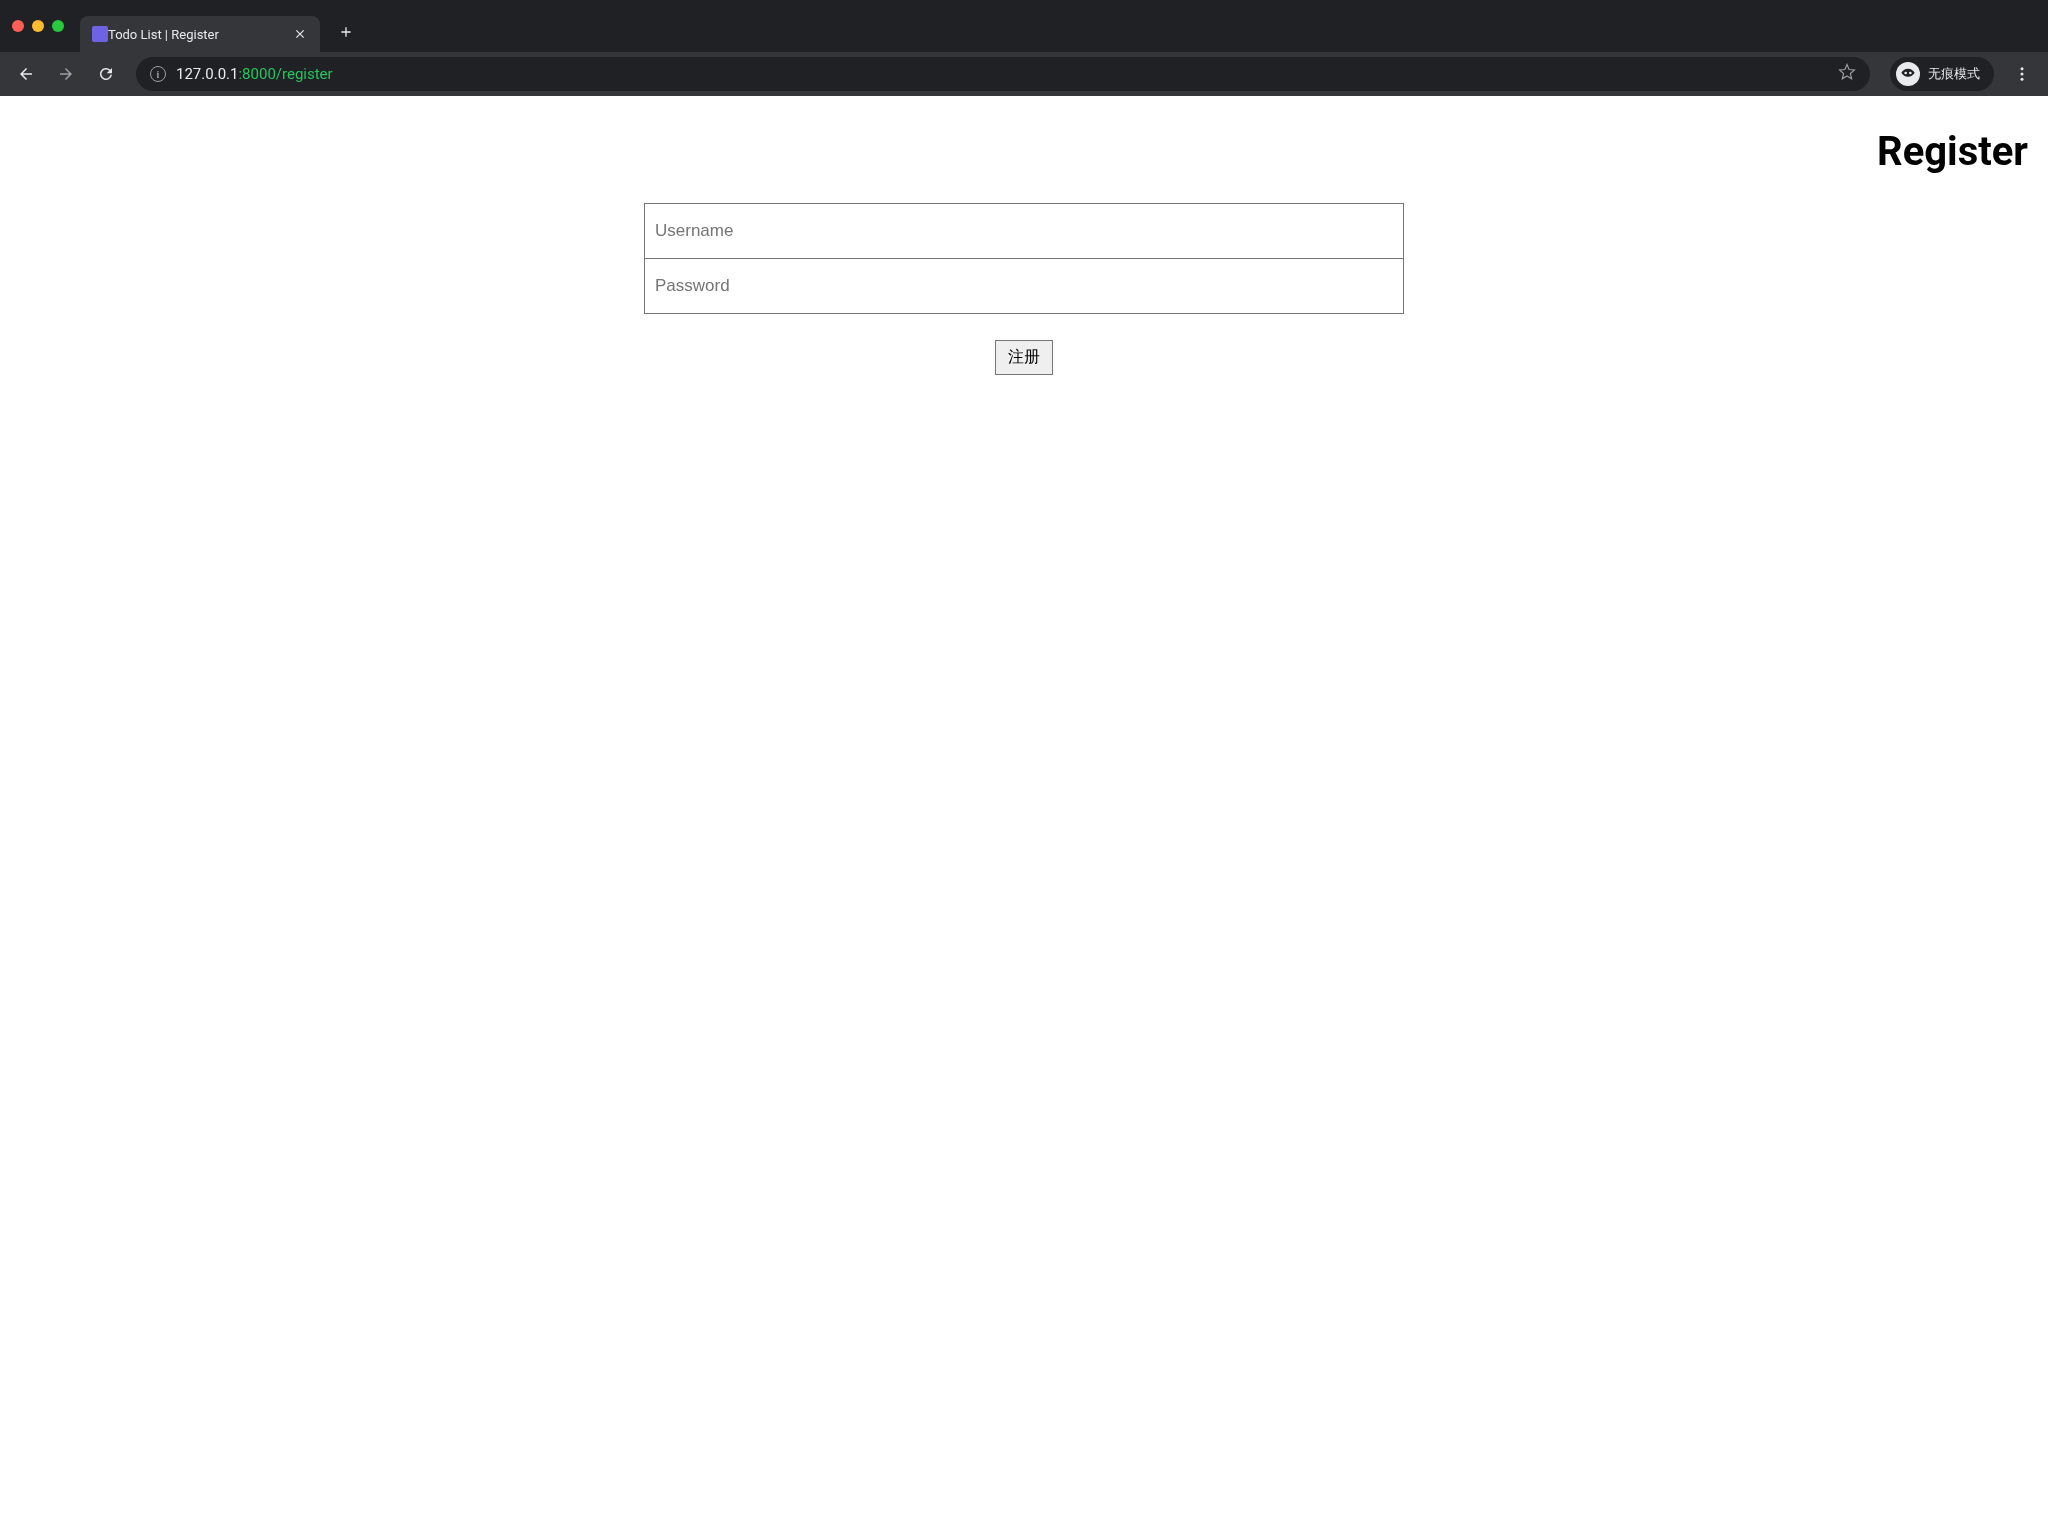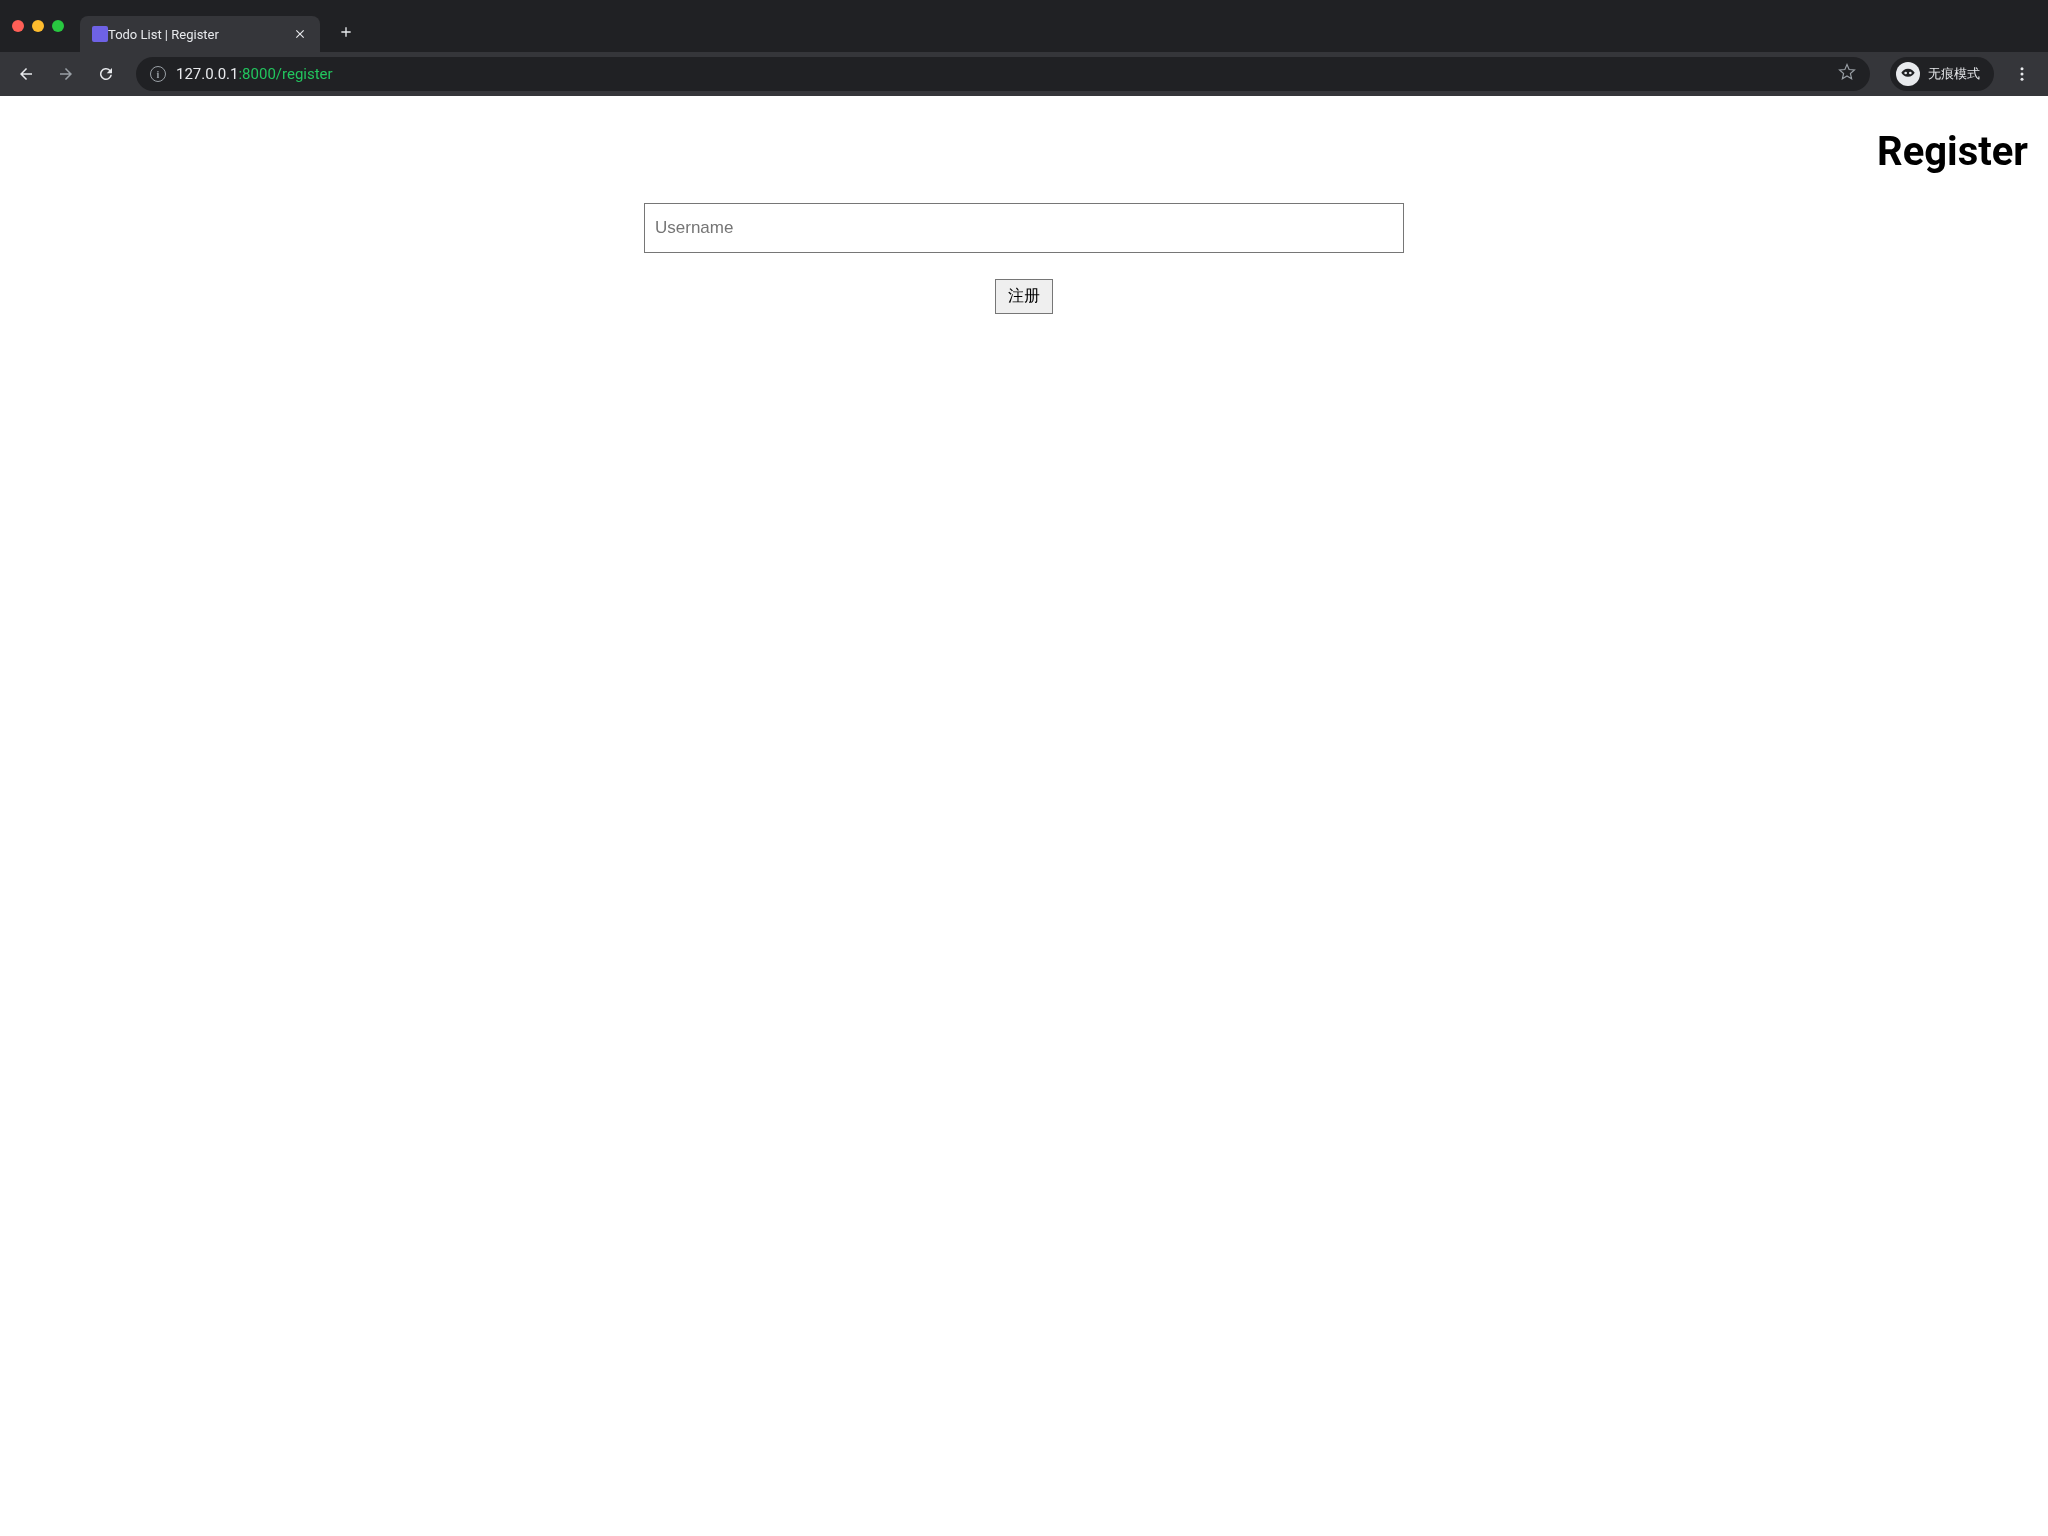--- a/index.html
+++ b/index.html
@@ -223,21 +223,21 @@
     
     .form-container {
       width: 760px;
       max-width: 100%;
       margin: 0 auto;
       text-align: center;
     }
     
     .text-input {
       width: 100%;
-      height: 50px;
+      height: 56px;
       border: 1px solid #767676;
       padding: 12px 10px;
       font-size: 17px;
       background: #fff;
       outline: none;
       display: block;
     }
     
     .text-input + .text-input {
       margin-top: -1px;
@@ -332,15 +332,16 @@
         </svg>
     </div>
   </div>
 </div>
 
 <div class="page">
   <h1 class="page-title">Register</h1>
 
   <form class="form-container">
     <input type="text" class="text-input" placeholder="Username" style="">
+    <input type="password" class="text-input" placeholder="Password" style="">
     <button type="button" class="submit-btn">注册</button>
   </form>
 </div>
 
 </body></html>

